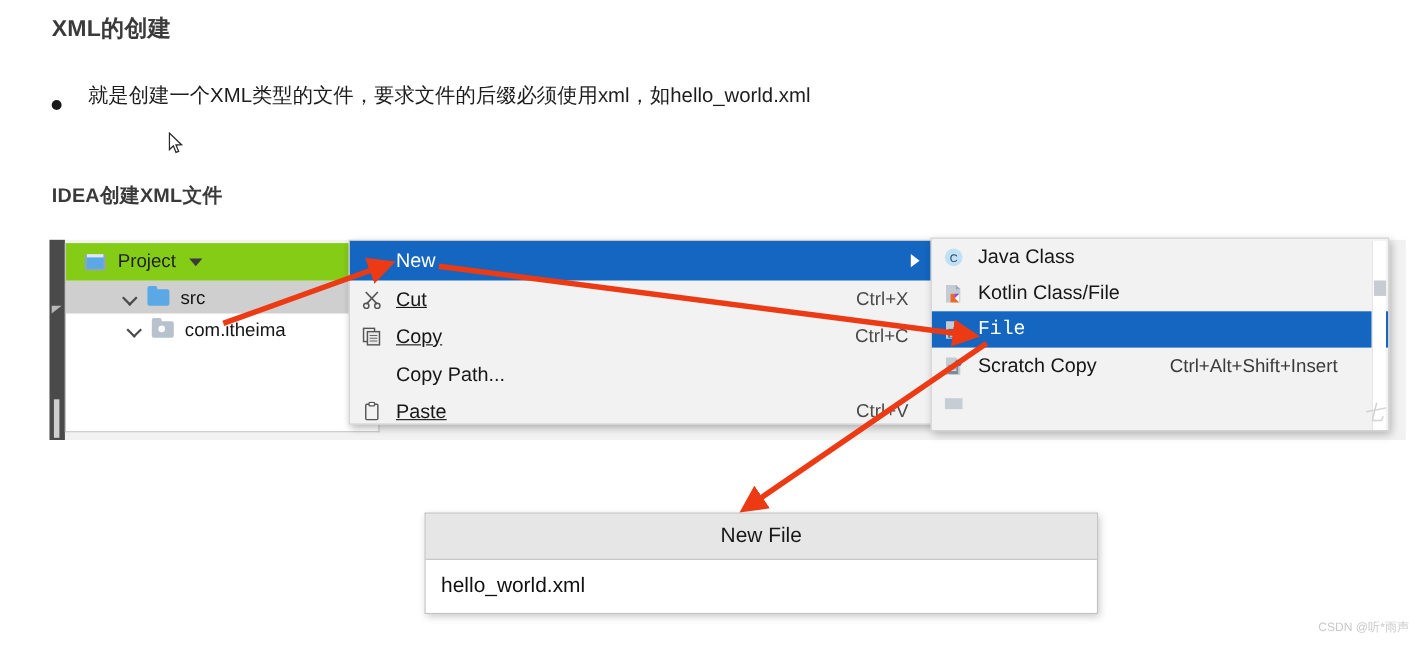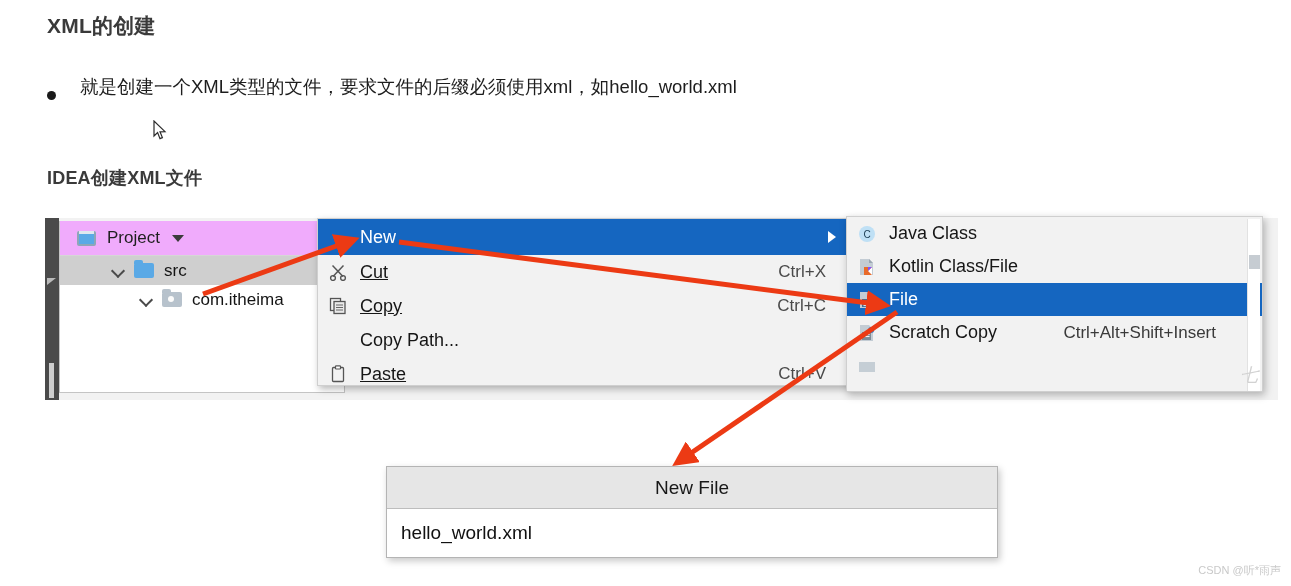--- a/index.html
+++ b/index.html
@@ -80,21 +80,21 @@
   #project-panel {
     position: absolute; left: 14px; top: 3px;
     width: 286px; height: 172px;
     background: #ffffff;
     border: 1px solid #c4c4c4;
     border-top: 0;
     overflow: hidden;
   }
   .proj-header {
     height: 35px;
-    background: #f0abfc;
+    background: #84cc16;
     border-bottom: 1px solid #d6d6d6;
     display: flex; align-items: center;
     padding-left: 17px;
   }
   .proj-win-icon {
     width: 19px; height: 15px;
     border: 2px solid #8ea6b8;
     background: #5aa9e6;
     border-radius: 2px;
     position: relative;
@@ -207,21 +207,21 @@
     overflow: hidden;
   }
   .sm-item {
     display: flex; align-items: center;
     height: 33px;
     padding-left: 6px;
     font-size: 18px;
     color: #161616;
     position: relative;
   }
-  .sm-item.highlight { background: #1566c0; color: #ffffff; }
+  .sm-item.highlight { background: #1566c0; color: #ffffff; font-family: Liberation Mono, monospace; }
   .sm-icon { width: 28px; flex:0 0 auto; display:flex; align-items:center; justify-content:center; }
   .sm-label { margin-left: 8px; }
   .sm-shortcut { position:absolute; right: 46px; font-size: 17px; color:#3a3a3a; }
   #submenu-scroll {
     position:absolute; right: 2px; top: 2px;
     width: 13px; height: 172px;
     background: #ffffff;
     border-left: 1px solid #e2e2e2;
   }
   #submenu-scroll-thumb {
@@ -301,21 +301,21 @@
         <span class="proj-title">Project</span>
         <span class="proj-caret"></span>
       </div>
 
       <div class="tree-row selected" style="padding-left:52px;">
         <span class="chev chev-down"></span>
         <span class="folder blue"></span>
         <span class="tree-label">src</span>
       </div>
 
-      <div class="tree-row" style="padding-left:80px;">
+      <div class="tree-row" style="padding-left:56px;">
         <span class="chev chev-down"></span>
         <span class="folder gray"></span>
         <span class="tree-label">com.itheima</span>
       </div>
 
 
     </div>
 
     <div id="context-menu">
 

